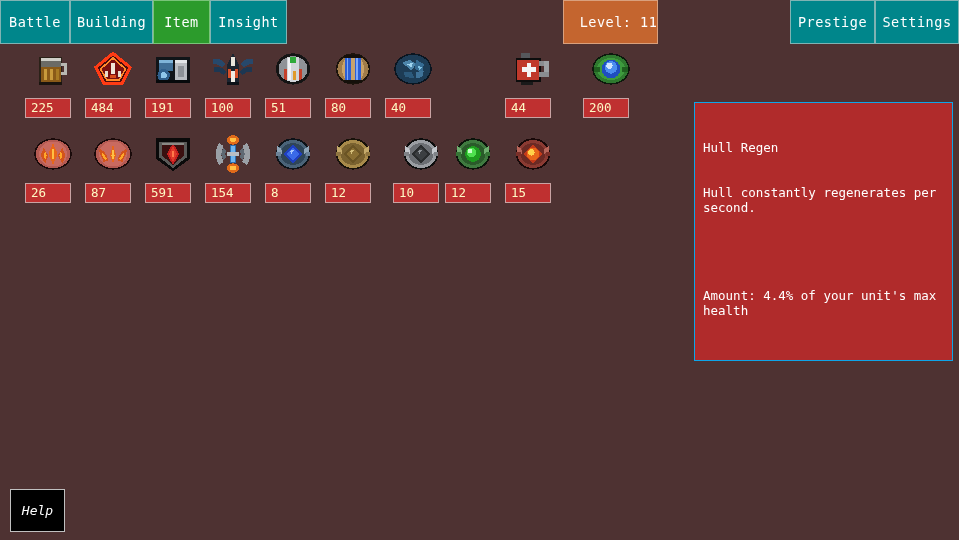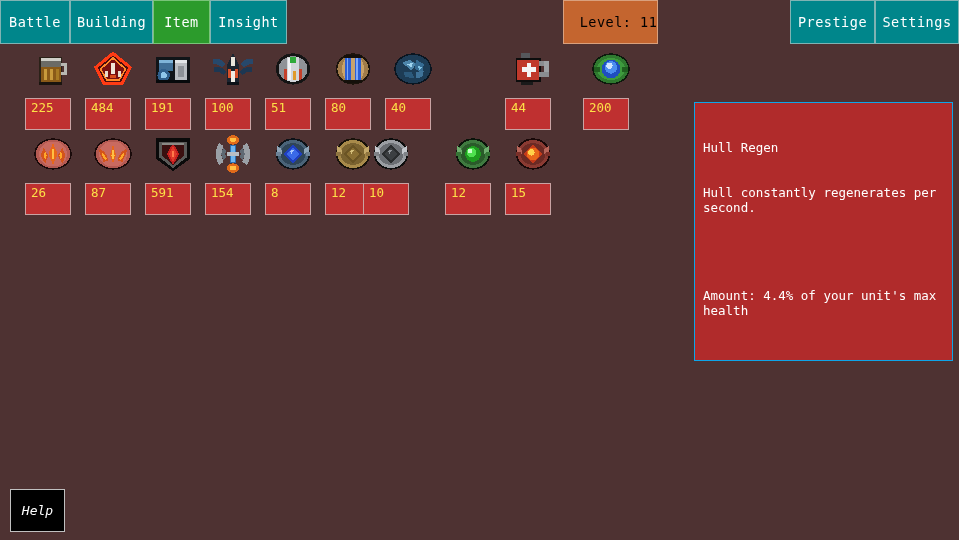--- a/index.html
+++ b/index.html
@@ -16,35 +16,35 @@
   .tab {
     position: absolute; top: 0; height: 44px;
     display: flex; align-items: center; justify-content: center;
     color: #ffffff; font-size: 13.5px; letter-spacing: 0.5px;
     border: 1px solid #7fb3b3;
     background: #00868b;
     user-select: none; white-space: nowrap;
   }
   .tab.active { background: #2c9b2c; border-color: #79c479; }
   .tab.level {
-    background: #c4652f; border-color: #d9a07d; color: #000000; padding-left: 16px;
+    background: #c4652f; border-color: #d9a07d; color: #ffffff; padding-left: 16px;
   }
 
   
   .item-row { position: absolute; left: 0; height: 84px; }
   .item-cell { position: absolute; top: 0; width: 62px; height: 84px; }
   .item-icon {
     position: absolute; left: 0; top: 0; width: 62px; height: 50px;
     display: block;
   }
   .item-count {
     position: absolute; left: 3px; top: 54px;
-    min-width: 46px; height: 32px;
+    min-width: 46px; height: 20px;
     background: #bf3030; border: 1px solid #c9a3a3;
-    color: #fde047; font-size: 12.5px; line-height: 18px;
+    color: #fef9c3; font-size: 12.5px; line-height: 18px;
     padding: 0 4px 8px 5px; text-align: left; white-space: nowrap;
   }
 
   
   #tooltip {
     position: absolute; left: 694px; top: 102px;
     width: 259px; min-height: 92px;
     background: #b02b2b; border: 1px solid #0ea5e9;
     color: #ffffff; font-size: 12.5px; line-height: 15px;
     padding: 7px 8px 12px 8px;
@@ -298,21 +298,21 @@
           <path d="M16 10 L22 16 L16 22 L10 16 Z" fill="#6b5424"></path>
           <path d="M16 12 L20 16 L16 20 L12 16 Z" fill="#8a6f33"></path>
           <path d="M14 14 L17 13 L15 16 Z" fill="#d4be7a"></path>
           <path d="M6 11 Q10 13 9 16 L6 15 Z" fill="#c4a96a"></path>
           <path d="M26 11 Q22 13 23 16 L26 15 Z" fill="#c4a96a"></path>
           <rect x="5" y="15" width="3" height="2" fill="#8f7540"></rect>
           <rect x="24" y="15" width="3" height="2" fill="#8f7540"></rect>
         </svg>
         <div class="item-count">12</div>
       </div>
-      <div class="item-cell" style="left: 360px;">
+      <div class="item-cell" style="left: 390px;">
         <svg viewBox="0 0 32 32" width="62" height="50" preserveAspectRatio="xMidYMid meet" shape-rendering="crispEdges" class="item-icon">
           <ellipse cx="16" cy="16" rx="11" ry="10" fill="#0d0d0d"></ellipse>
           <ellipse cx="16" cy="16" rx="10" ry="9" fill="#9a9da2"></ellipse>
           <ellipse cx="16" cy="16" rx="8" ry="7" fill="#6b6e73"></ellipse>
           <path d="M16 10 L22 16 L16 22 L10 16 Z" fill="#2a2c2e"></path>
           <path d="M16 12 L20 16 L16 20 L12 16 Z" fill="#3c3f42"></path>
           <path d="M14 14 L17 13 L15 16 Z" fill="#8f9398"></path>
           <path d="M6 11 Q10 13 9 16 L6 15 Z" fill="#c4c7cc"></path>
           <path d="M26 11 Q22 13 23 16 L26 15 Z" fill="#c4c7cc"></path>
           <rect x="5" y="15" width="3" height="2" fill="#7f8287"></rect>

